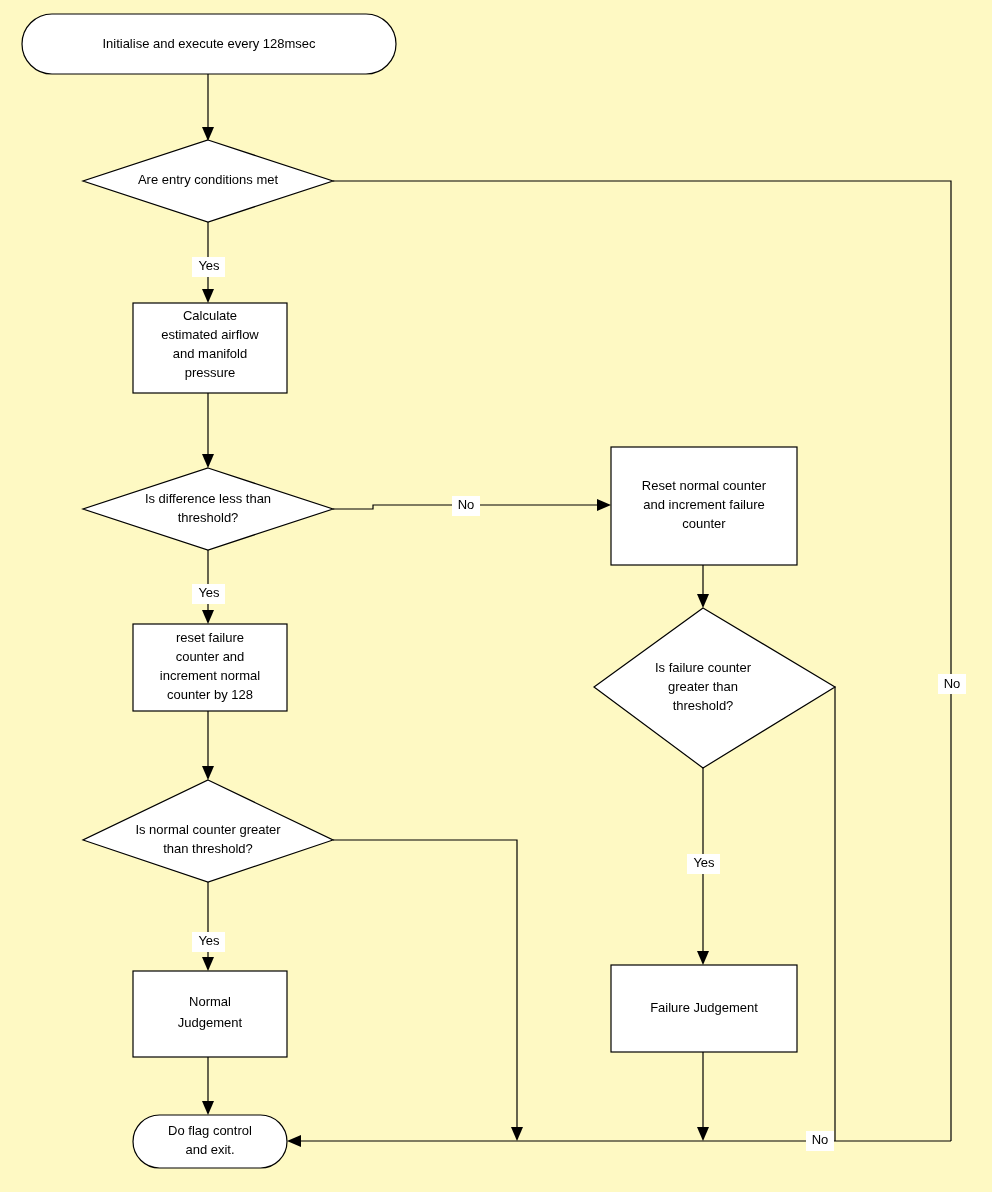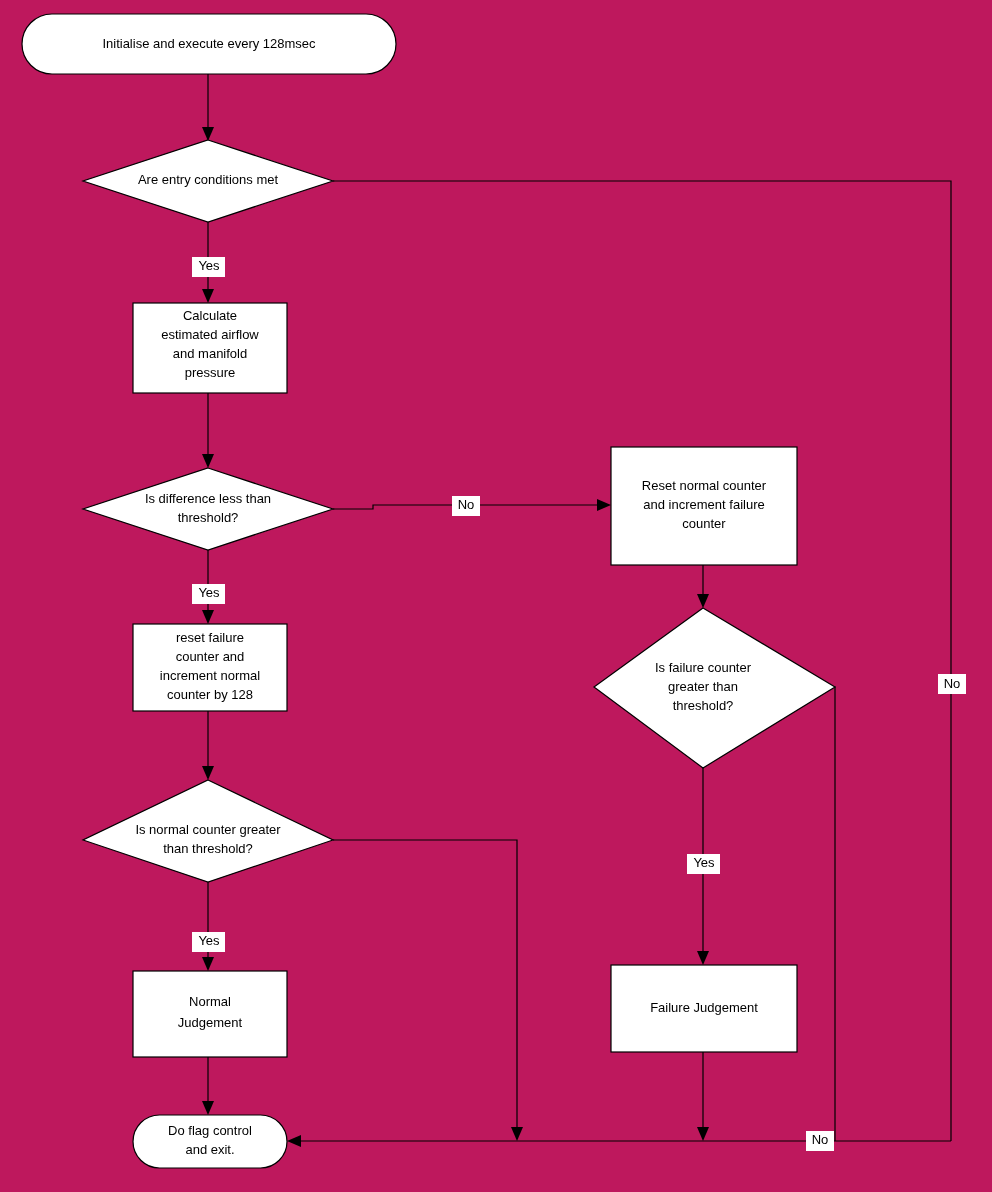--- a/index.html
+++ b/index.html
@@ -9,21 +9,21 @@
   }
   body {
     width: 992px;
     height: 1192px;
     font-family: "Liberation Sans", sans-serif;
   }
   #flowchart-root {
     position: relative;
     width: 992px;
     height: 1192px;
-    background: #be185d;
+    background: #fef9c3;
     overflow: hidden;
   }
   svg#flow-svg {
     display: block;
     width: 992px;
     height: 1192px;
   }
   .shape-outline {
     fill: #ffffff;
     stroke: #000000;

